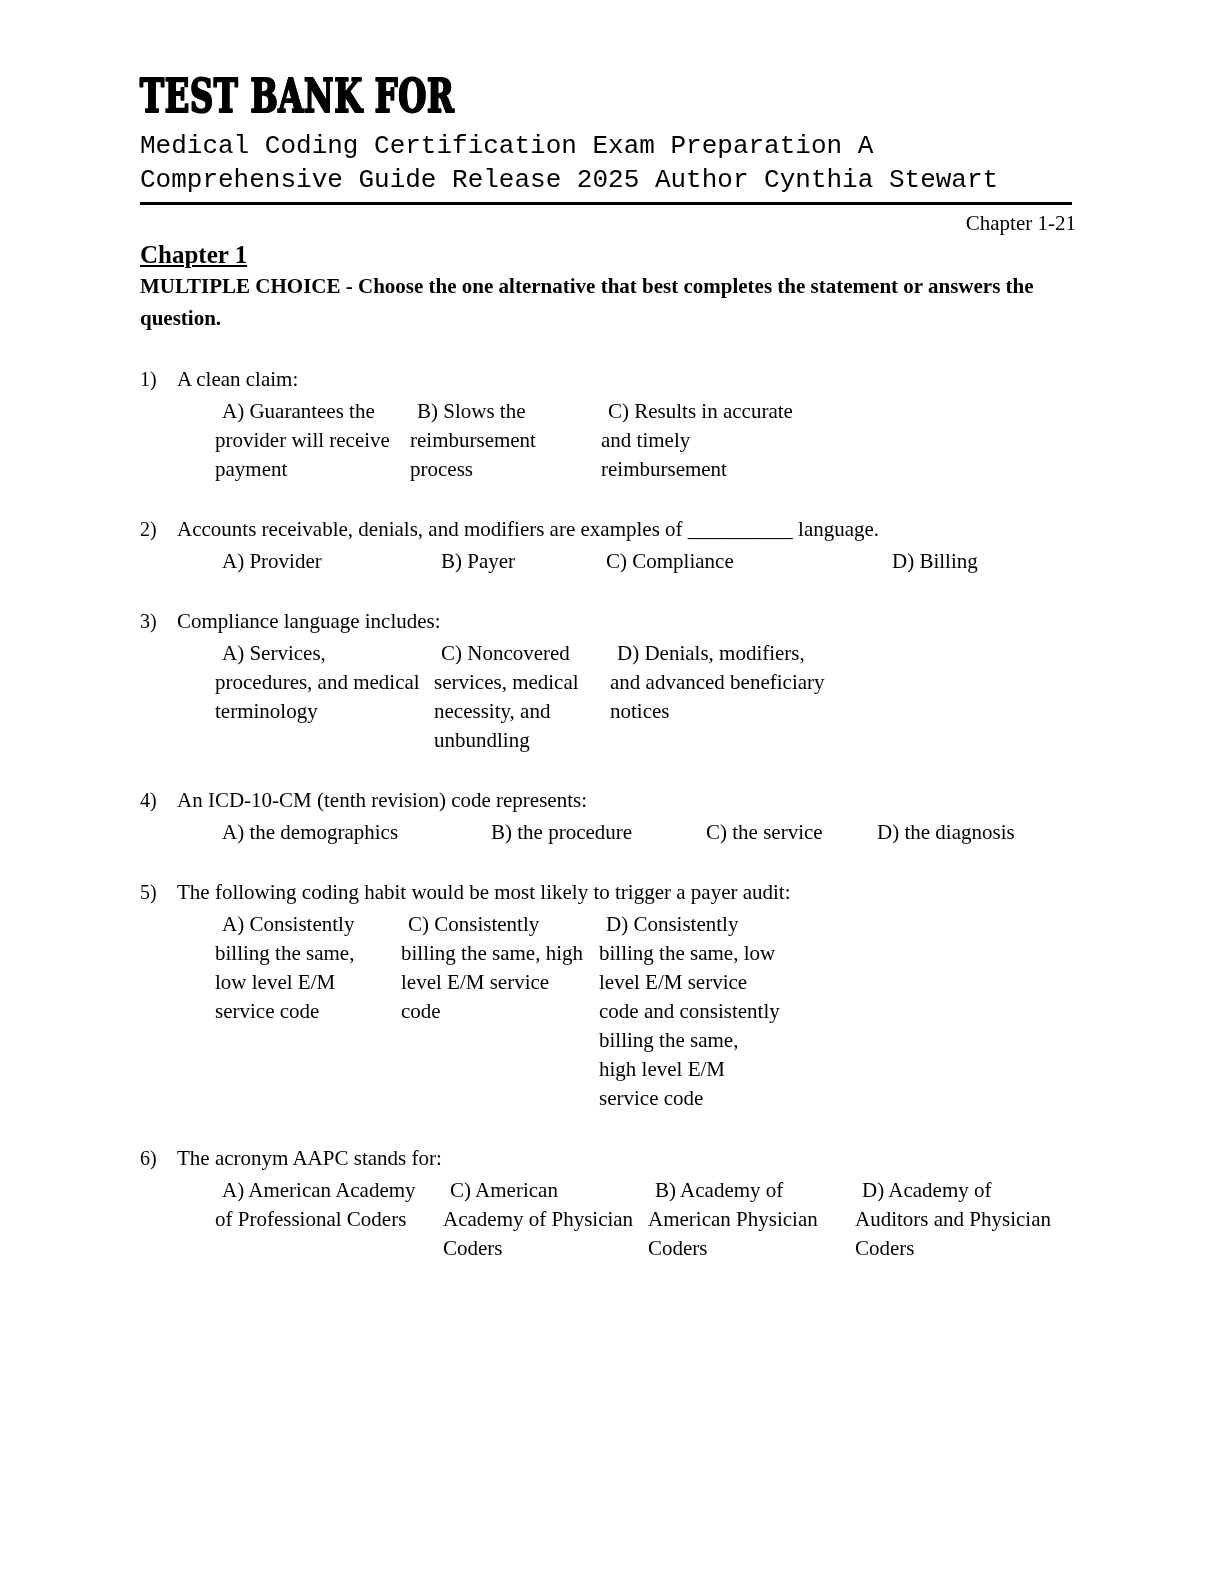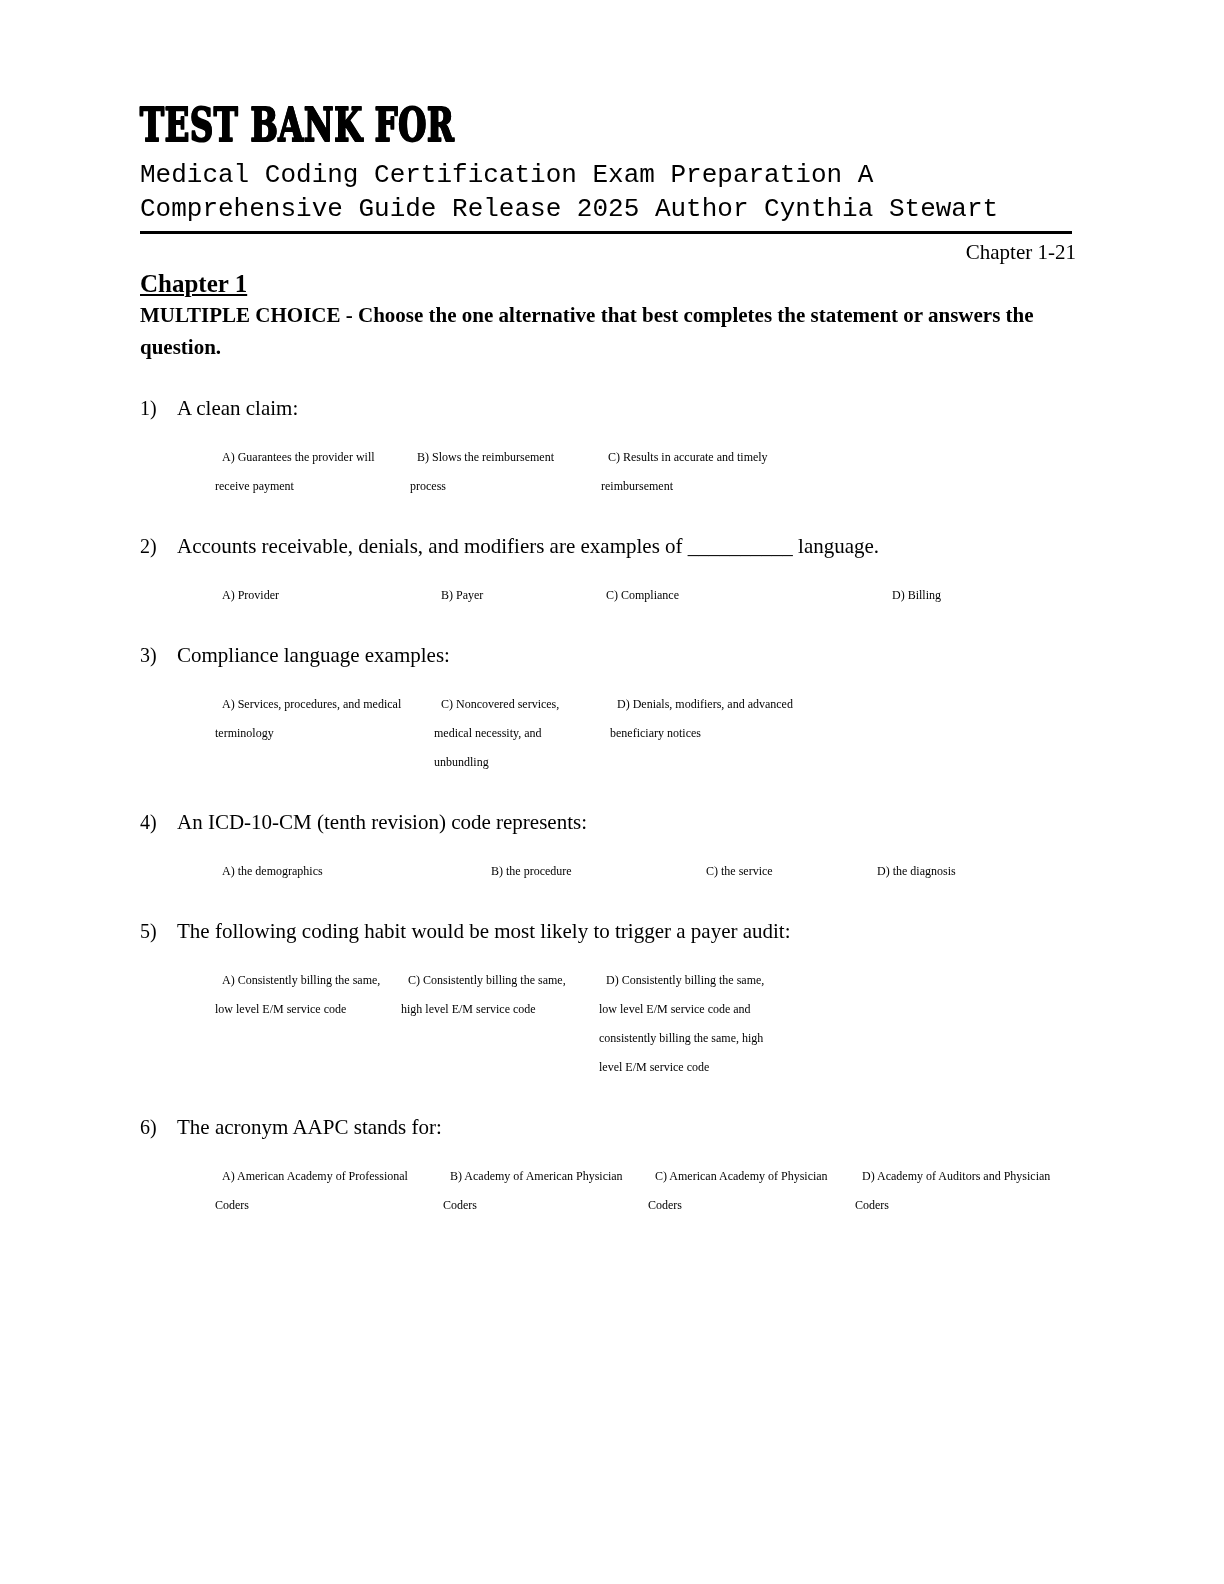--- a/index.html
+++ b/index.html
@@ -15,21 +15,21 @@
     position: relative;
     overflow: hidden;
   }
   .page {
     position: absolute;
     top: 0;
     left: 0;
     width: 1224px;
     height: 1584px;
     box-sizing: border-box;
-    padding: 104px 148px 0 140px;
+    padding: 75px 148px 0 140px;
   }
   .doc-title {
     font-family: "DejaVu Serif", serif;
     font-size: 46px;
     font-weight: bold;
     line-height: 42px;
     letter-spacing: 1px;
     white-space: nowrap;
     transform: scaleX(0.70);
     transform-origin: left center;
@@ -80,23 +80,23 @@
     flex: 0 0 37px;
     font-size: 20px;
   }
   .q-text {
     font-size: 21px;
     line-height: 30px;
     width: 899px;
   }
   .options {
     margin-left: 75px;
-    margin-top: 20px;
+    margin-top: 3px;
     display: grid;
-    font-size: 12px;
+    font-size: 21px;
     line-height: 29px;
   }
   .opt {
     padding-right: 12px;
     text-indent: 7px;
   }
   .opts-1 { grid-template-columns: 195px 191px 222px 1fr; }
   .opts-2 { grid-template-columns: 219px 165px 286px 1fr; }
   .opts-3 { grid-template-columns: 219px 176px 240px 1fr; }
   .opts-4 { grid-template-columns: 269px 215px 171px 1fr; }
@@ -141,21 +141,21 @@
       <div class="opt">A) Provider</div>
       <div class="opt">B) Payer</div>
       <div class="opt">C) Compliance</div>
       <div class="opt">D) Billing</div>
     </div>
   </div>
 
   <div class="question">
     <div class="q-row">
       <span class="q-num">3)</span>
-      <span class="q-text">Compliance language examples:</span>
+      <span class="q-text">Compliance language includes:</span>
     </div>
     <div class="options opts-3">
       <div class="opt">A) Services, procedures, and medical terminology</div>
       <div class="opt">C) Noncovered services, medical necessity, and unbundling</div>
       <div class="opt">D) Denials, modifiers, and advanced beneficiary notices</div>
     </div>
   </div>
 
   <div class="question">
     <div class="q-row">
@@ -182,19 +182,19 @@
     </div>
   </div>
 
   <div class="question">
     <div class="q-row">
       <span class="q-num">6)</span>
       <span class="q-text">The acronym AAPC stands for:</span>
     </div>
     <div class="options opts-6">
       <div class="opt">A) American Academy of Professional Coders</div>
+      <div class="opt">C) American Academy of Physician Coders</div>
       <div class="opt">B) Academy of American Physician Coders</div>
-      <div class="opt">C) American Academy of Physician Coders</div>
       <div class="opt">D) Academy of Auditors and Physician Coders</div>
     </div>
   </div>
 
 </div>
 
 </body></html>

